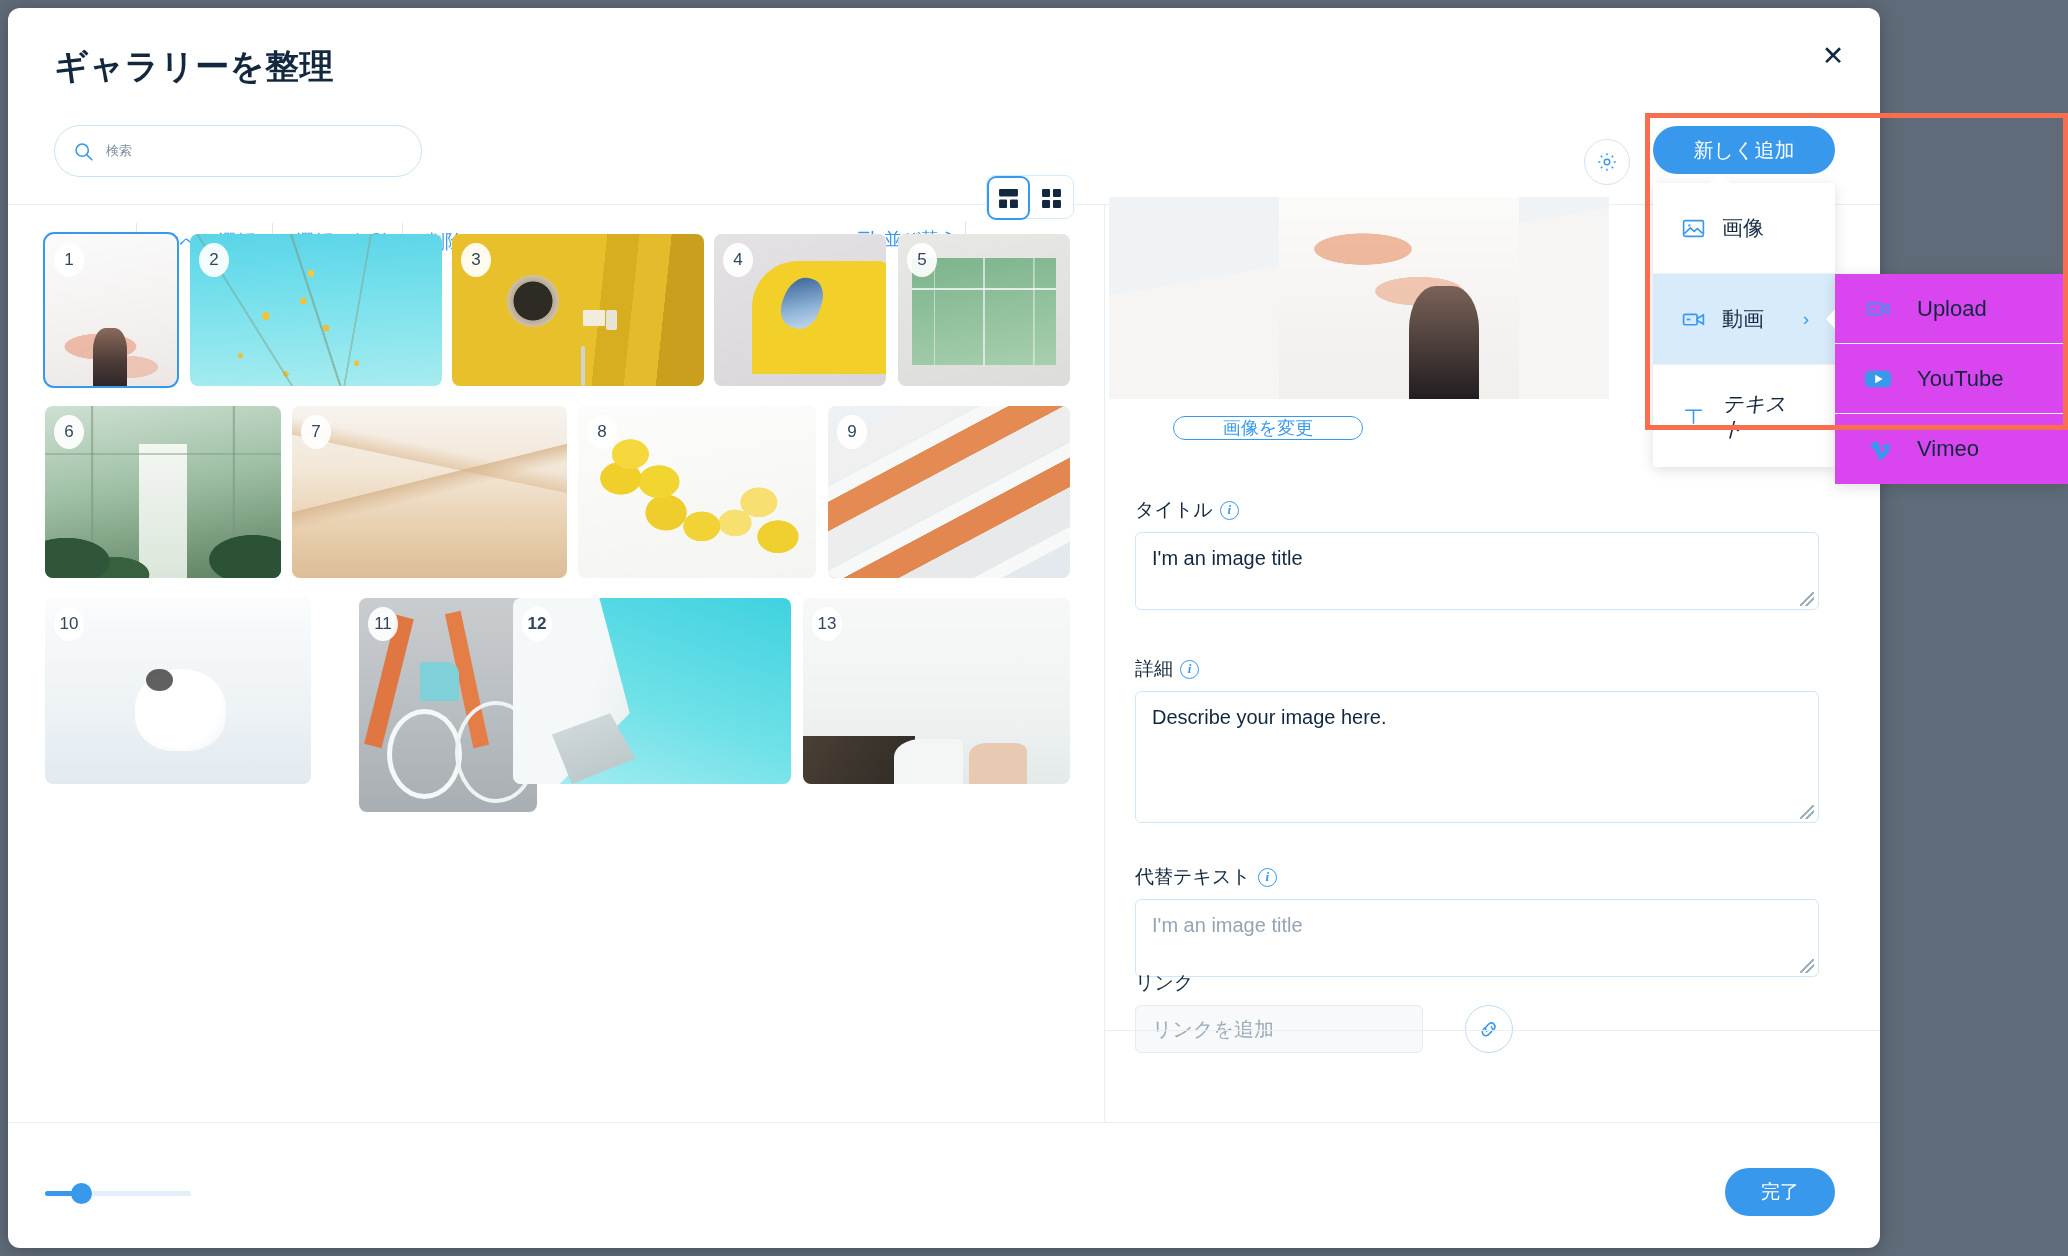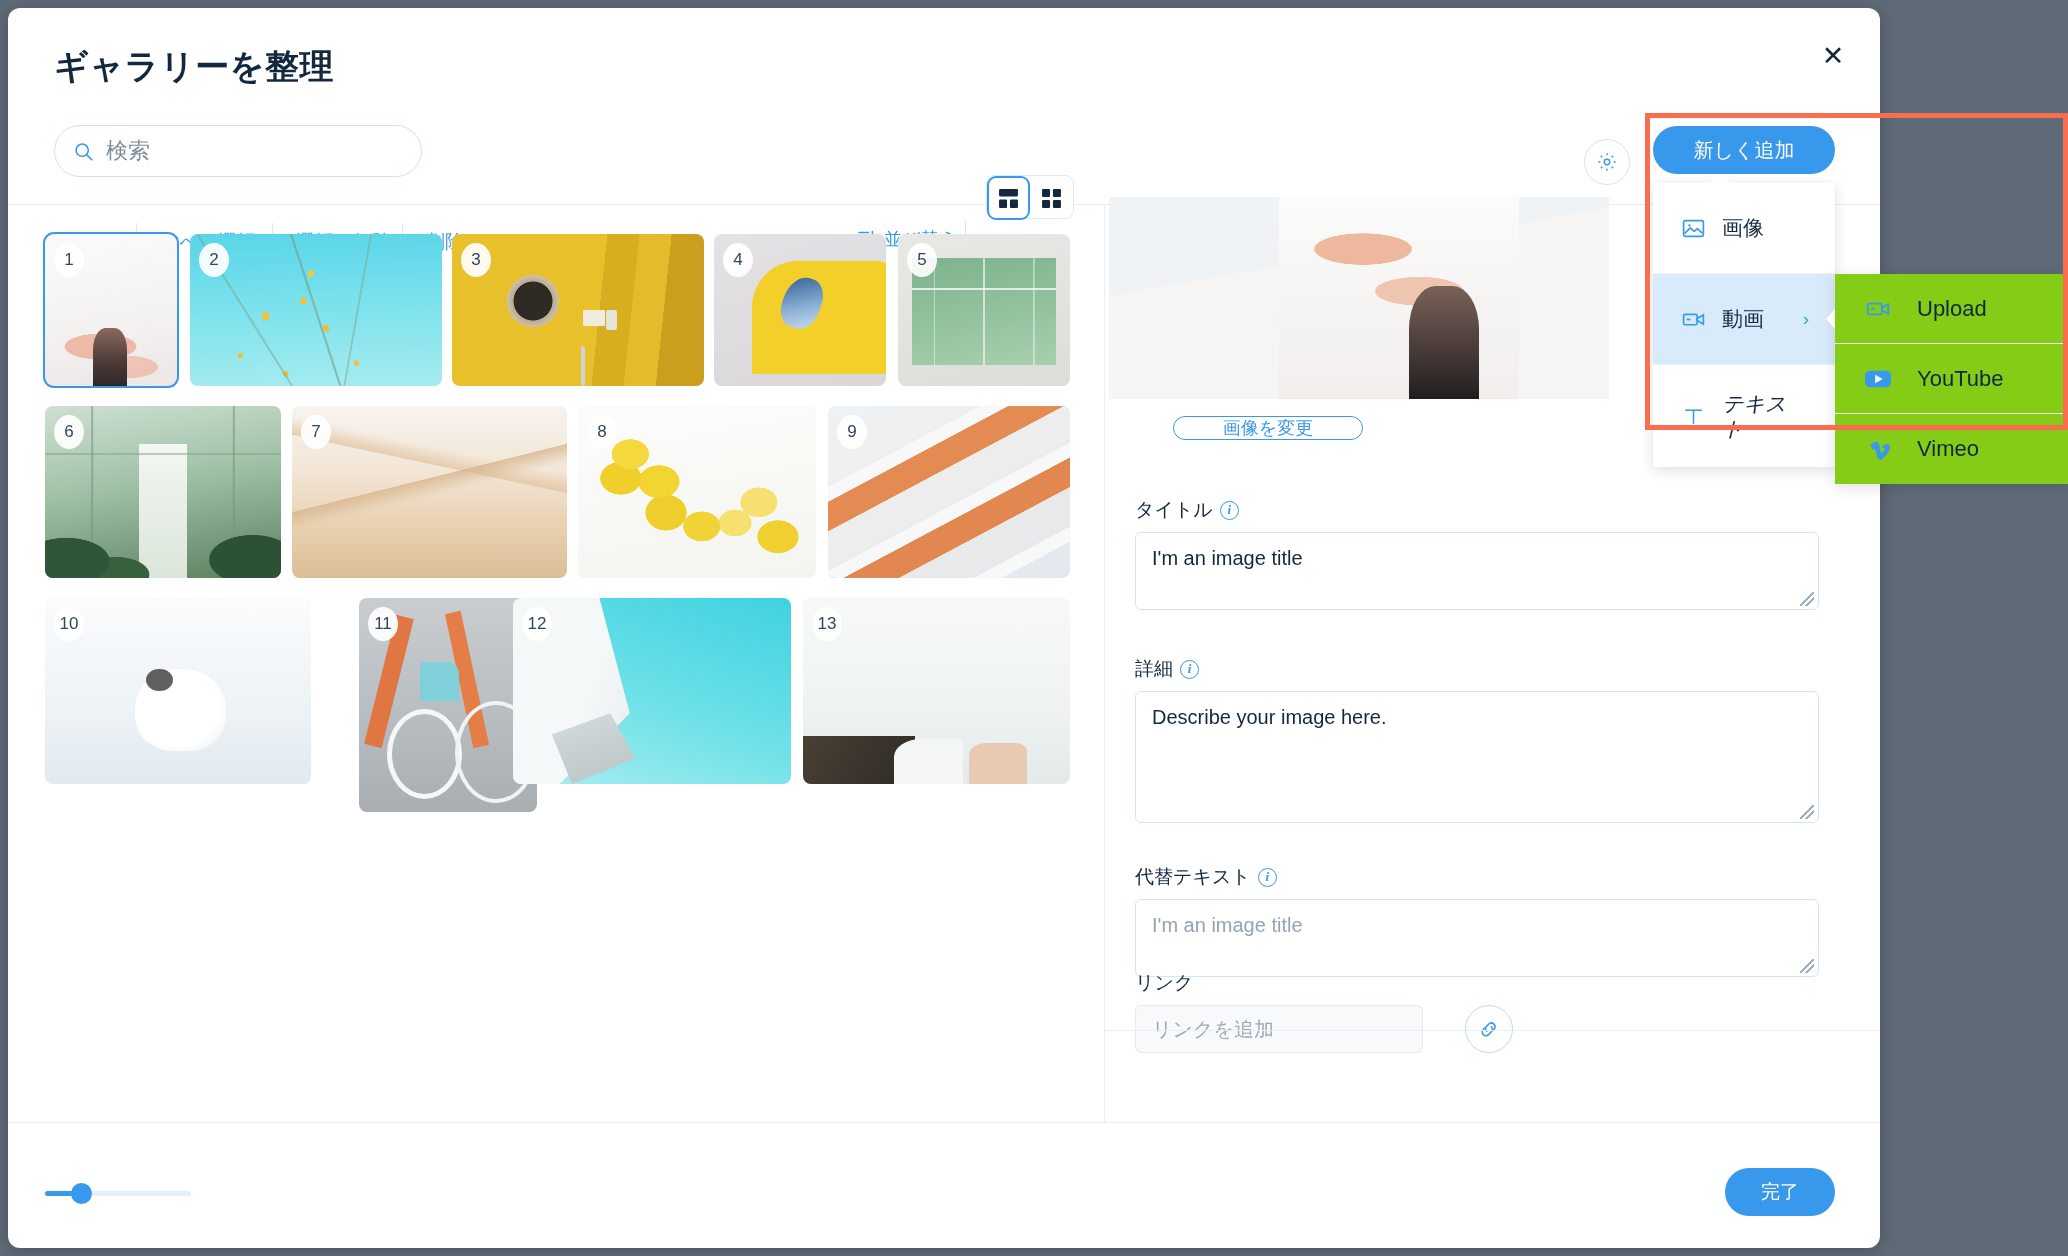--- a/index.html
+++ b/index.html
@@ -35,21 +35,21 @@
   }
 
   
   .search-box {
     position:absolute; left:46px; top:117px;
     width: 368px; height: 52px;
     border: 1px solid #c9e3f7; border-radius: 26px;
     background:#fff; display:flex; align-items:center; padding-left:18px; gap:12px;
     cursor: text;
   }
-  .search-box .ph { color:#7c8c9c; font-size:22px; }
+  .search-box .ph { color:#7c8c9c; font-size:13px; }
   .search-icon svg { display:block; }
 
   .hr-1 { position:absolute; left:0; top:196px; width:1872px; height:1px; background:#e8eef3; }
 
   
   .toolbar { position:absolute; left:0; top:197px; width:1096px; height:70px; }
   .tb-count {
     position:absolute; left:38px; top:24px; font-size:19px; color:#12283f;
   }
   .tb-link { position:absolute; top:24px; font-size:19px; color:#3899ec; cursor:pointer; }
@@ -168,21 +168,21 @@
   }
   .menu-item:last-child { border-bottom:none;font-style:italic; }
   .menu-item.hl { background:#d8ebfb; }
   .menu-item .mi-label { line-height:1.2; }
   .menu-item .chev { position:absolute; right:26px; color:#3899ec; font-size:19px; }
   .menu-item.tall { height:102px; align-items:center; }
   .menu-item.tall .mi-label { width:80px; }
 
   .sub-menu {
     position:absolute; left:1835px; top:274px; width:233px;
-    background:#84cc16; box-shadow:0 3px 14px rgba(0,0,0,.13); z-index:39;
+    background:#d946ef; box-shadow:0 3px 14px rgba(0,0,0,.13); z-index:39;
   }
   .sub-menu .caret-l {
     position:absolute; left:-9px; top:35px; width:0; height:0;
     border-top:10px solid transparent; border-bottom:10px solid transparent; border-right:9px solid #fff;
   }
   .sub-item {
     height:70px; display:flex; align-items:center; gap:26px; padding-left:30px;
     font-size:22px; color:#12283f; cursor:pointer; border-bottom:1px solid #eef2f6;
   }
   .sub-item:last-child { border-bottom:none; }
@@ -389,21 +389,21 @@
       <div class="thumb" style="left:331px; top:368px; width:178px; height:214px;margin-left:20px;">
         <div class="ph-img" style="background:linear-gradient(180deg,#c9cdd0 0%,#b9bec2 52%,#a9aeb2 100%);"></div>
         <div class="ph-img" style="left:12%;top:8%;width:10%;height:62%;background:#e07743;transform:rotate(14deg);"></div>
         <div class="ph-img" style="left:56%;top:6%;width:9%;height:64%;background:#e47e46;transform:rotate(-12deg);"></div>
         <div class="ph-img" style="left:16%;top:52%;width:42%;height:42%;border:5px solid #f5f7f8;border-radius:50%;"></div>
         <div class="ph-img" style="left:54%;top:48%;width:46%;height:48%;border:4px solid #f0f3f4;border-radius:50%;"></div>
         <div class="ph-img" style="left:34%;top:30%;width:22%;height:18%;background:#7fd0d8;border-radius:4px 12px 4px 4px;"></div>
         <div class="badge">11</div>
       </div>
 
-      <div class="thumb" style="left:505px; top:368px; width:278px; height:186px;">
+      <div class="thumb" style="left:505px; top:368px; width:278px; height:186px;font-weight:bold;">
         <div class="ph-img" style="background:linear-gradient(200deg,#3fd2e0 0%,#6fe1e8 55%,#a9eef1 100%);"></div>
         <div class="ph-img" style="left:0;top:0;width:42%;height:100%;background:linear-gradient(110deg,#f5f8f9 0 60%,#e6ecee 100%);clip-path:polygon(0 0, 74% 0, 100% 62%, 40% 100%, 0 100%);"></div>
         <div class="ph-img" style="left:14%;top:62%;width:30%;height:38%;background:linear-gradient(160deg,#d4dcde,#b8c4c6);clip-path:polygon(0 30%, 70% 0, 100% 64%, 24% 100%);"></div>
         <div class="badge">12</div>
       </div>
 
       <div class="thumb" style="left:795px; top:368px; width:267px; height:186px;">
         <div class="ph-img" style="background:linear-gradient(180deg,#f6f9f8 0%,#eef3f2 62%,#e3eae9 100%);"></div>
         <div class="ph-img" style="left:0;top:74%;width:42%;height:26%;background:linear-gradient(120deg,#4a4034,#2e2a26);"></div>
         <div class="ph-img" style="left:34%;top:76%;width:26%;height:24%;background:#f3f6f5;border-radius:40% 10% 0 0;"></div>

